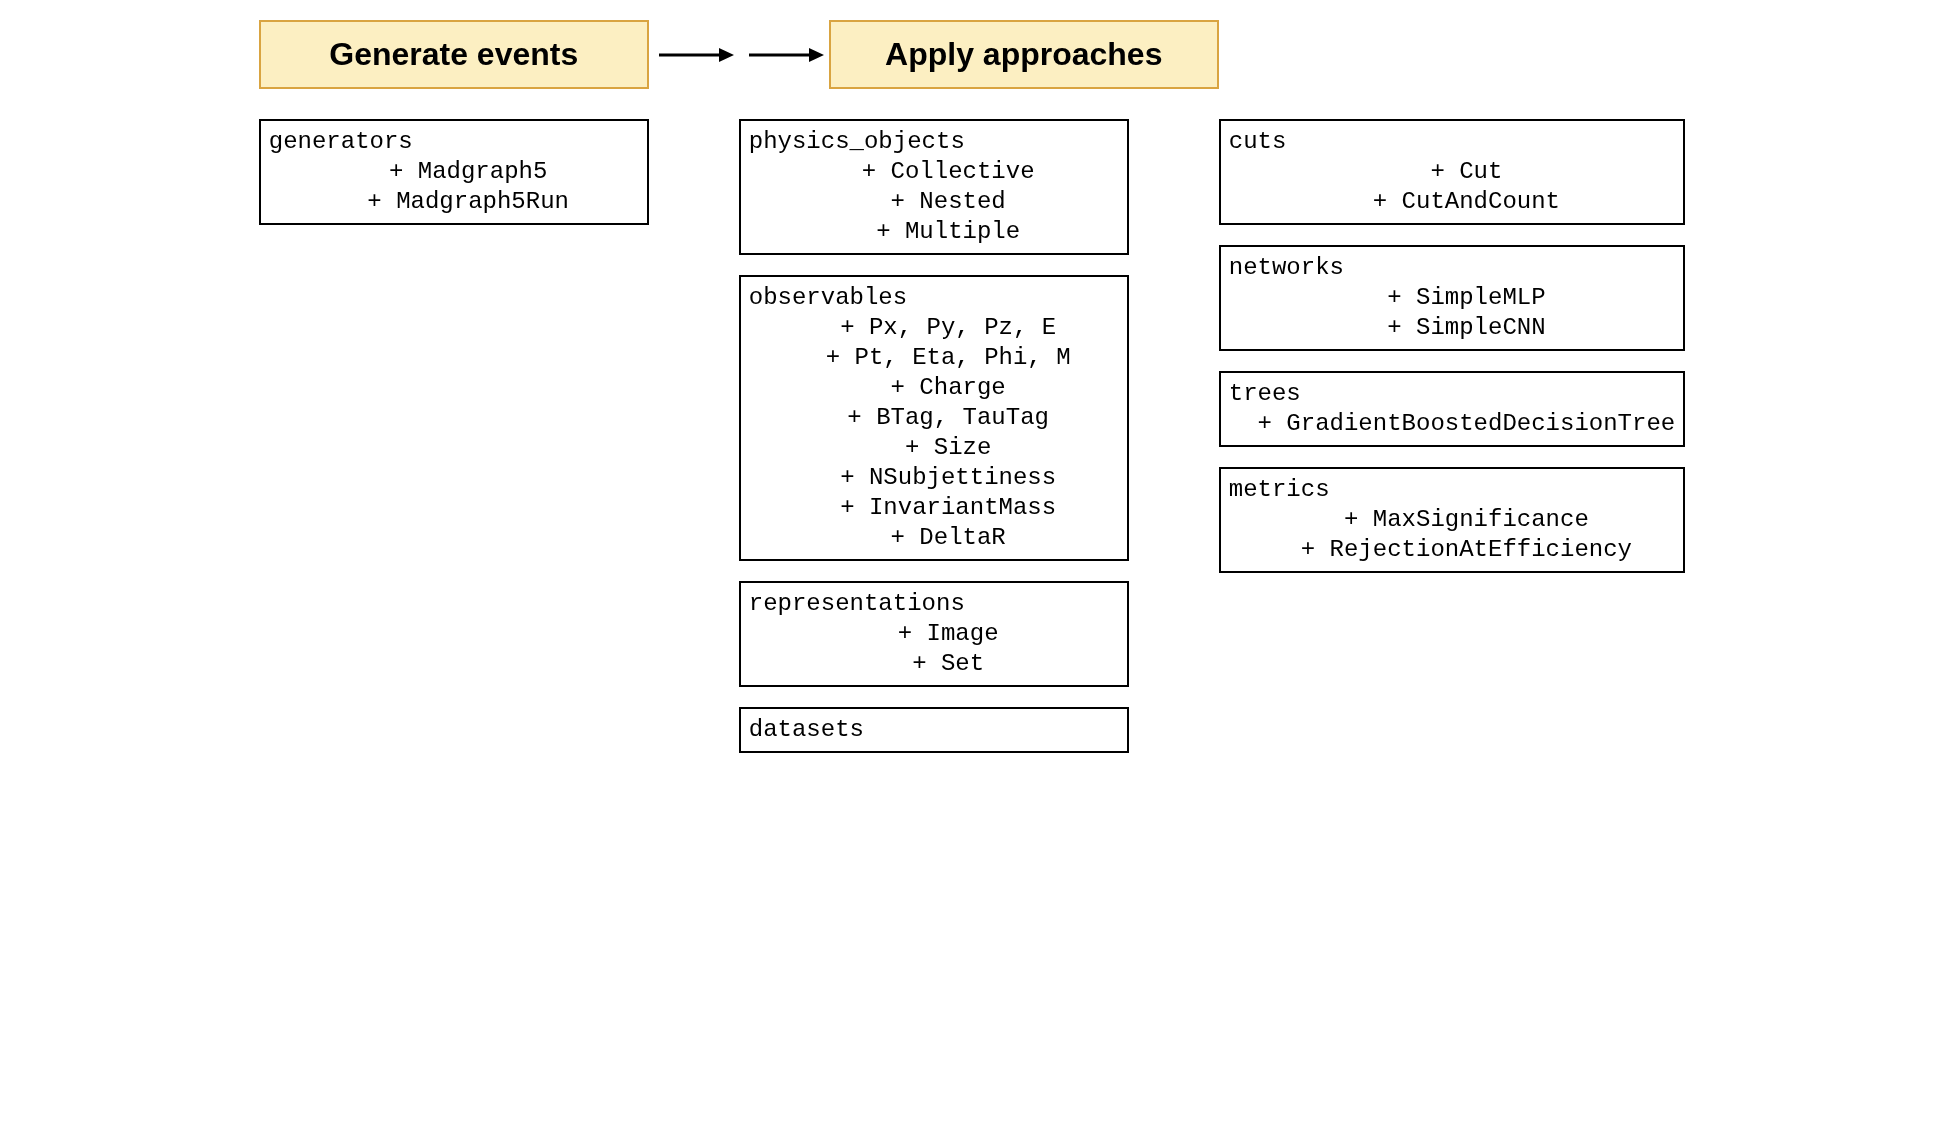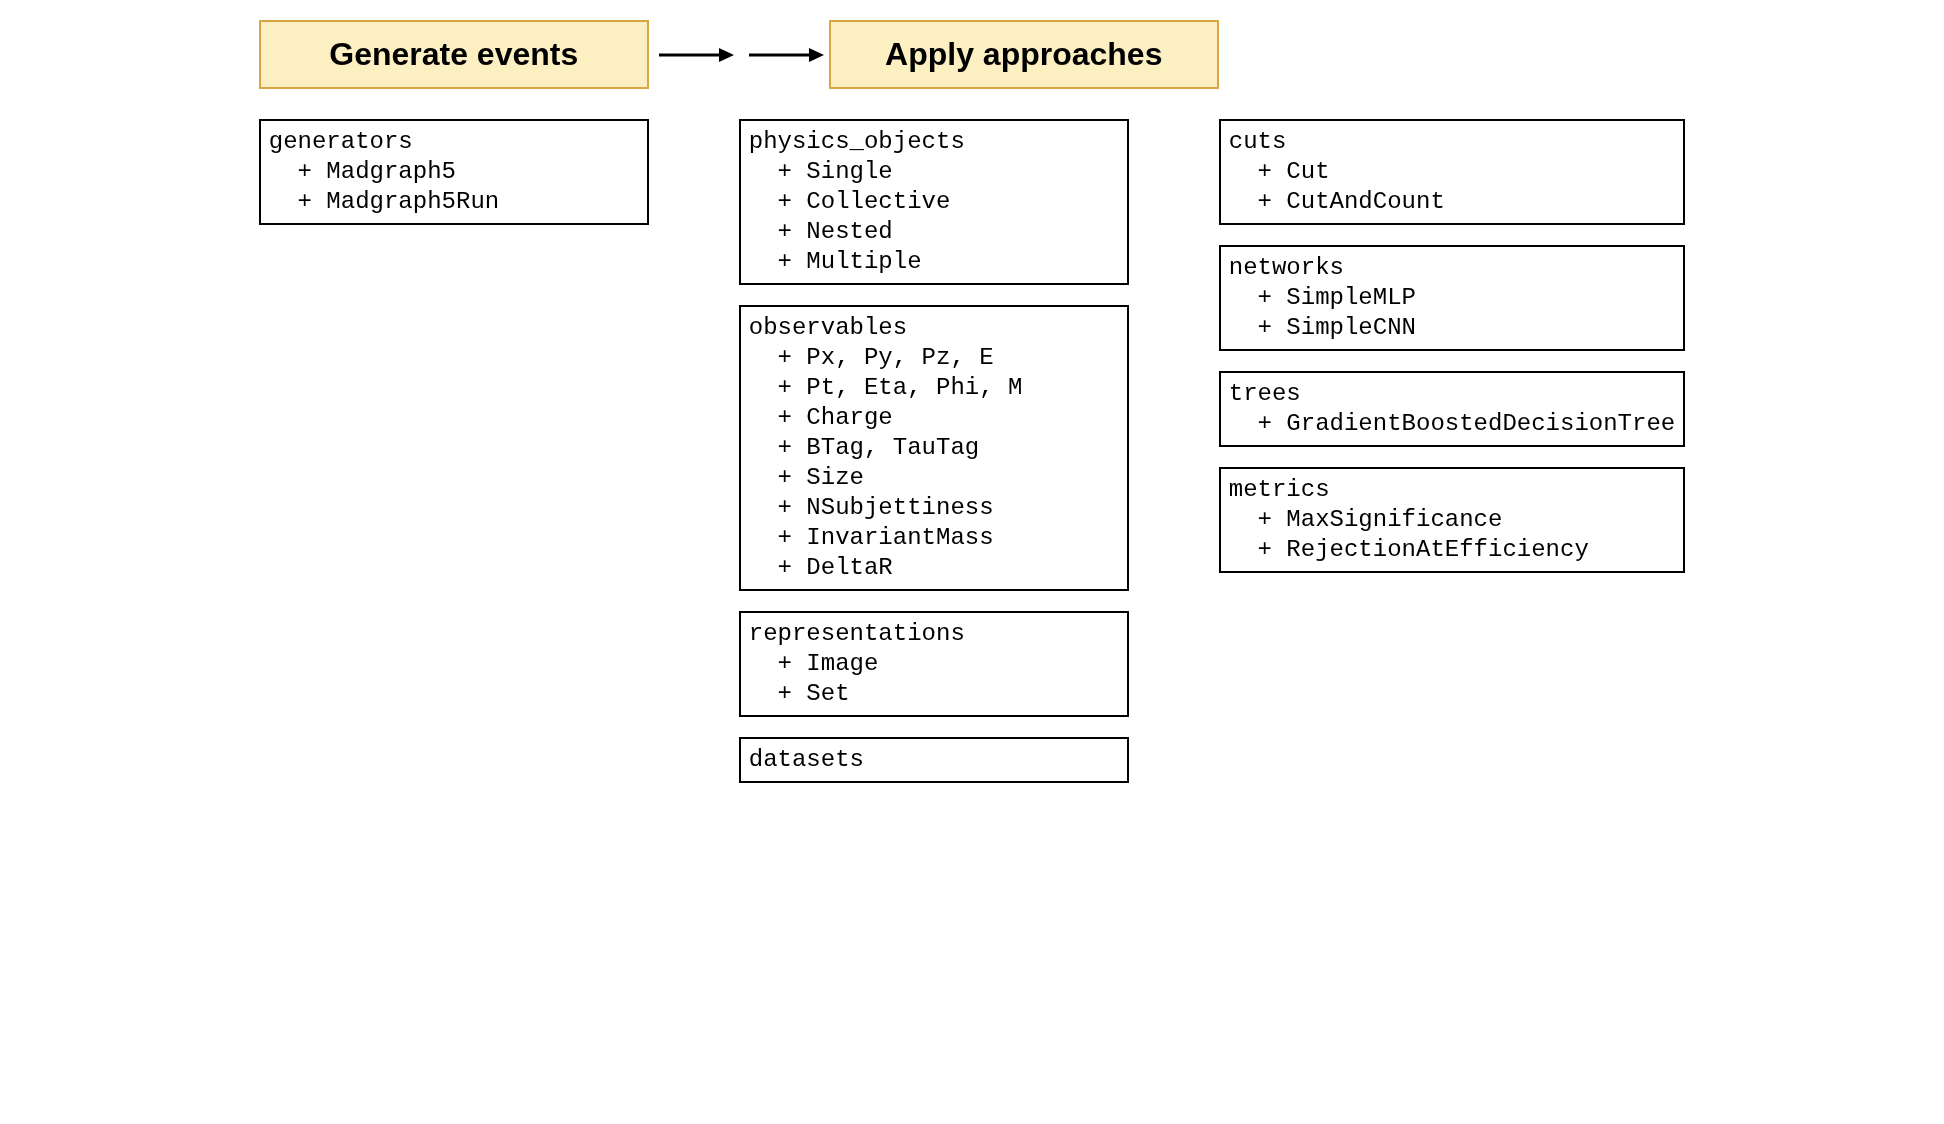--- a/index.html
+++ b/index.html
@@ -63,20 +63,21 @@
       font-size: 24px;
     }
     .module-items {
       list-style: none;
       padding-left: 0;
     }
     .module-items li {
       font-family: 'Courier New', monospace;
       font-size: 24px;
       white-space: pre;
+      text-align: center;
     }
     .cols-wrap {
       display: flex;
       align-items: flex-start;
       gap: 90px;
     }
   </style>
 </head>
 <body>
 
@@ -114,21 +115,20 @@
               <li>  + Madgraph5</li>
               <li>  + Madgraph5Run</li>
             </ul>
         </div>
       </div>
 
       <div class="column">
         <div class="module-box">
           <div class="module-title">physics_objects</div>
           <ul class="module-items">
-              <li>  + Single</li>
               <li>  + Collective</li>
               <li>  + Nested</li>
               <li>  + Multiple</li>
             </ul>
         </div>
         <div class="module-box">
           <div class="module-title">observables</div>
           <ul class="module-items">
               <li>  + Px, Py, Pz, E</li>
               <li>  + Pt, Eta, Phi, M</li>

